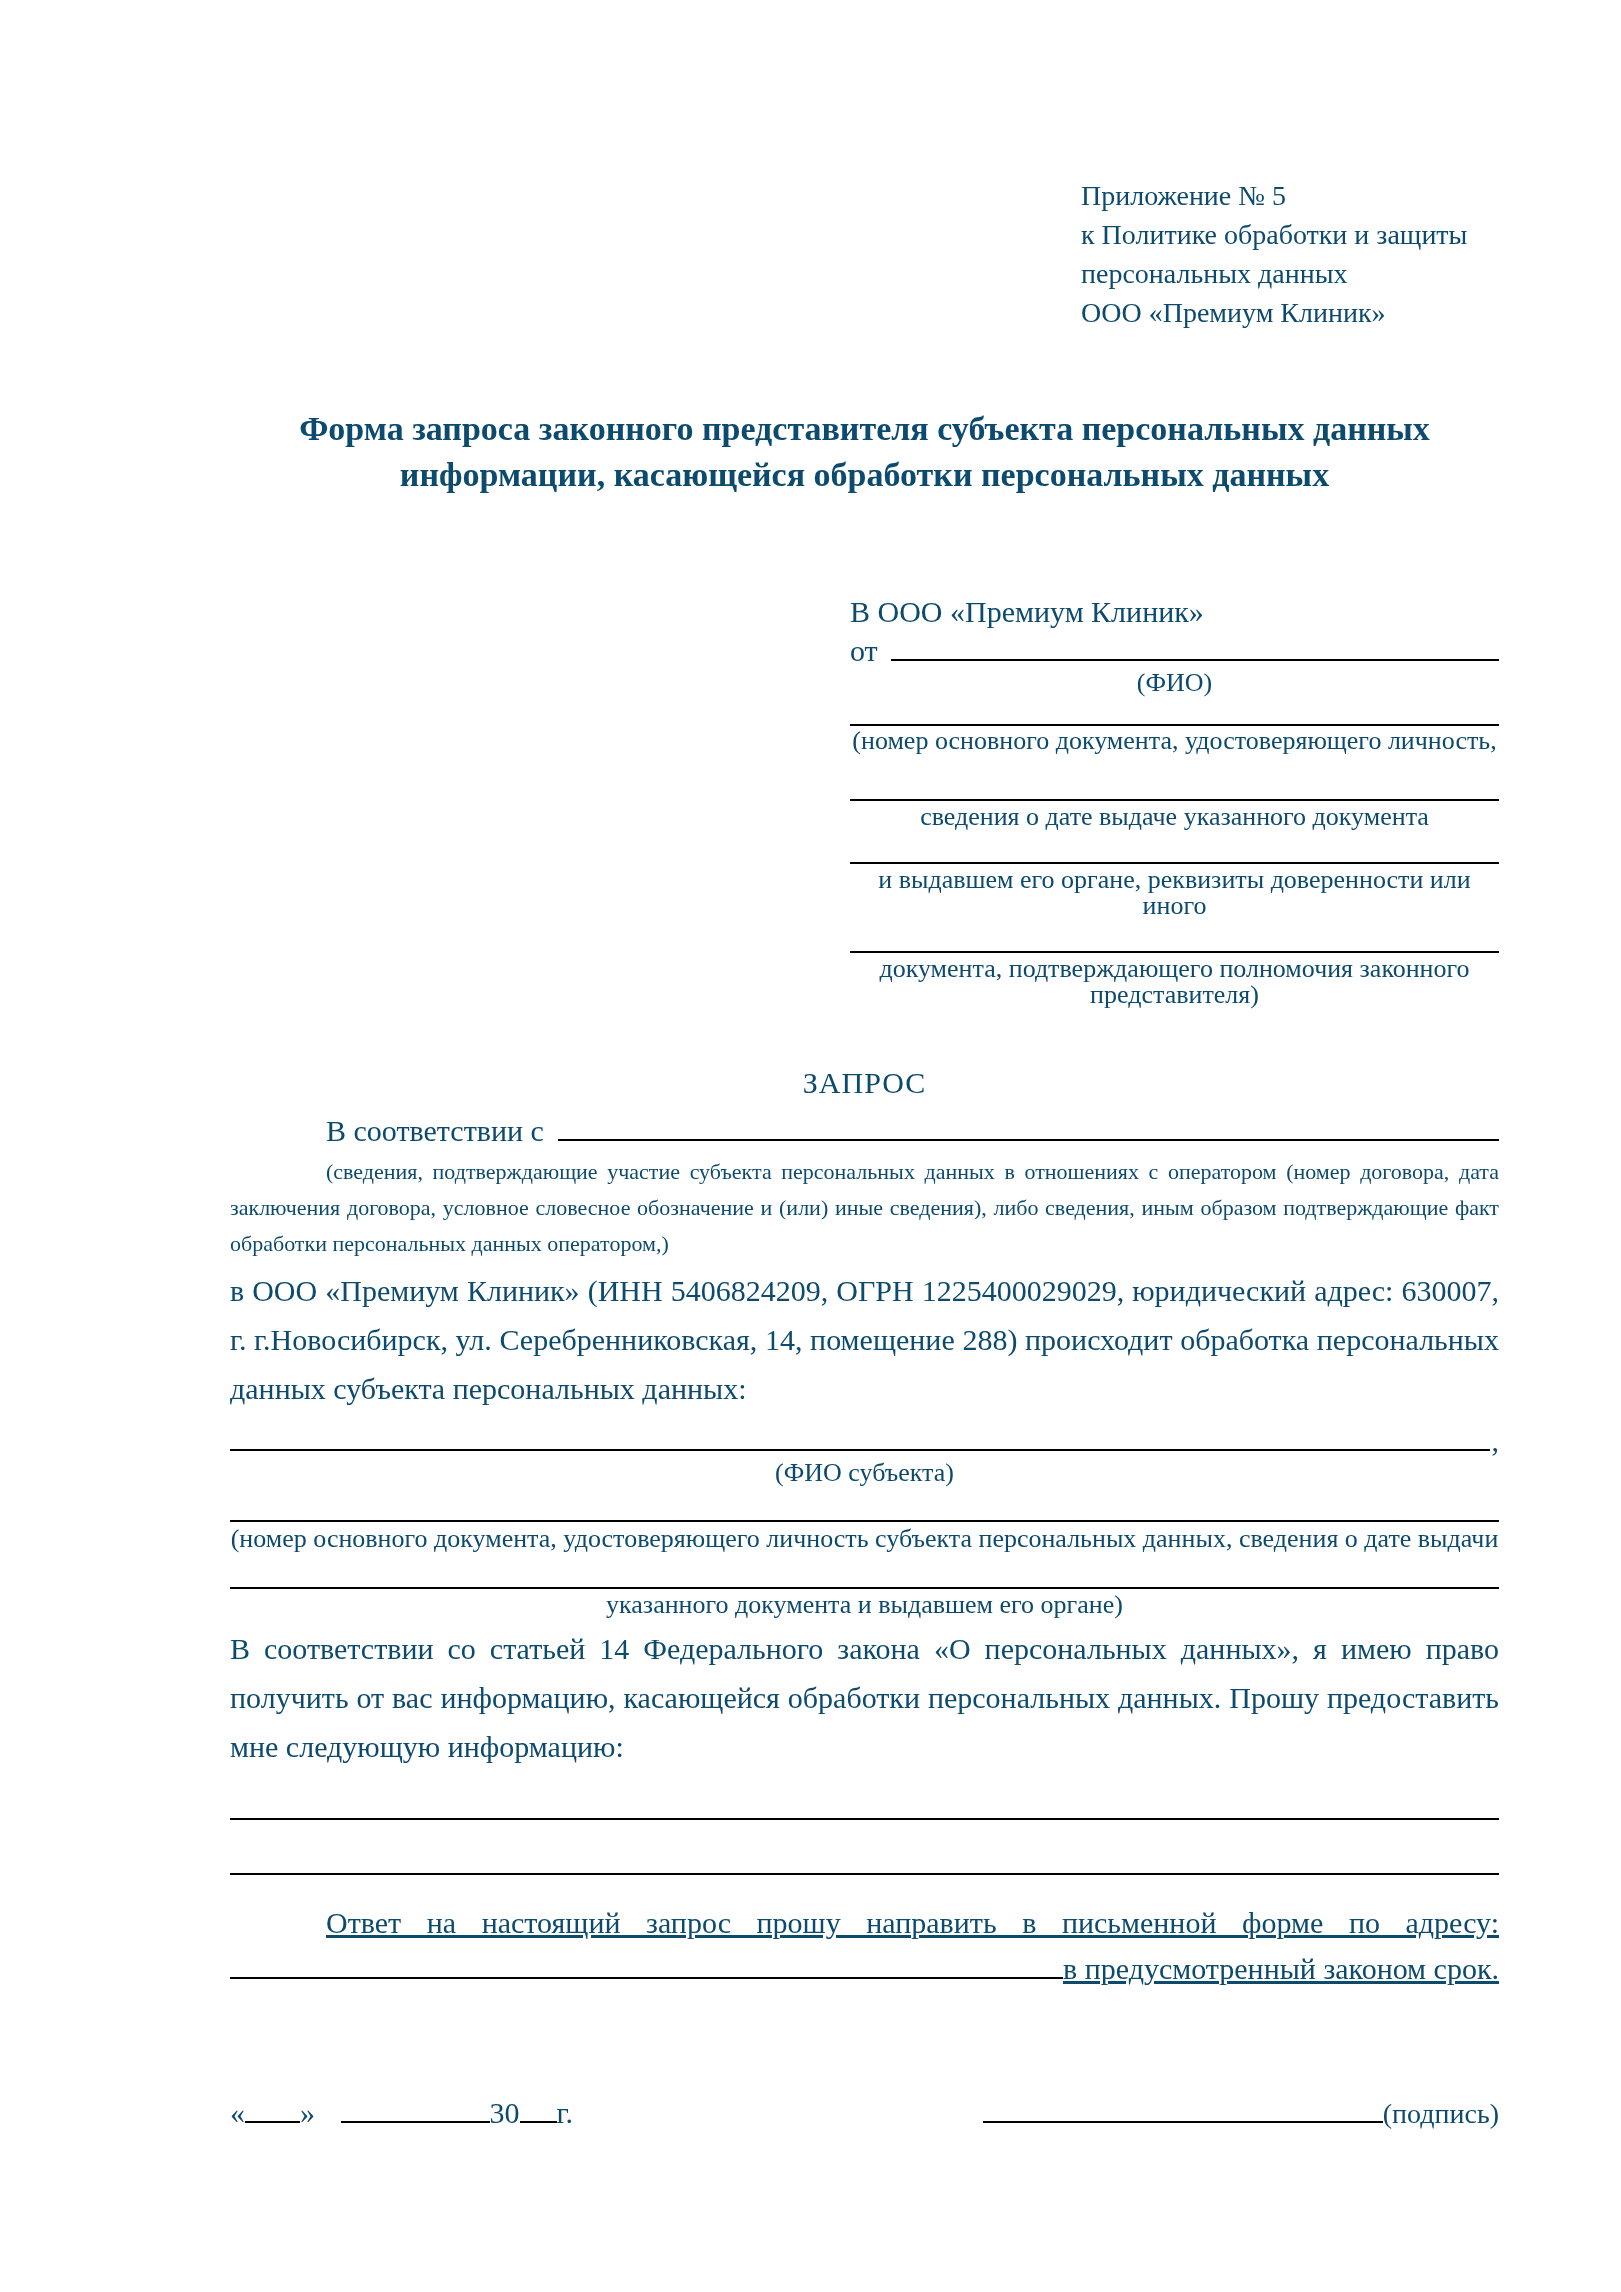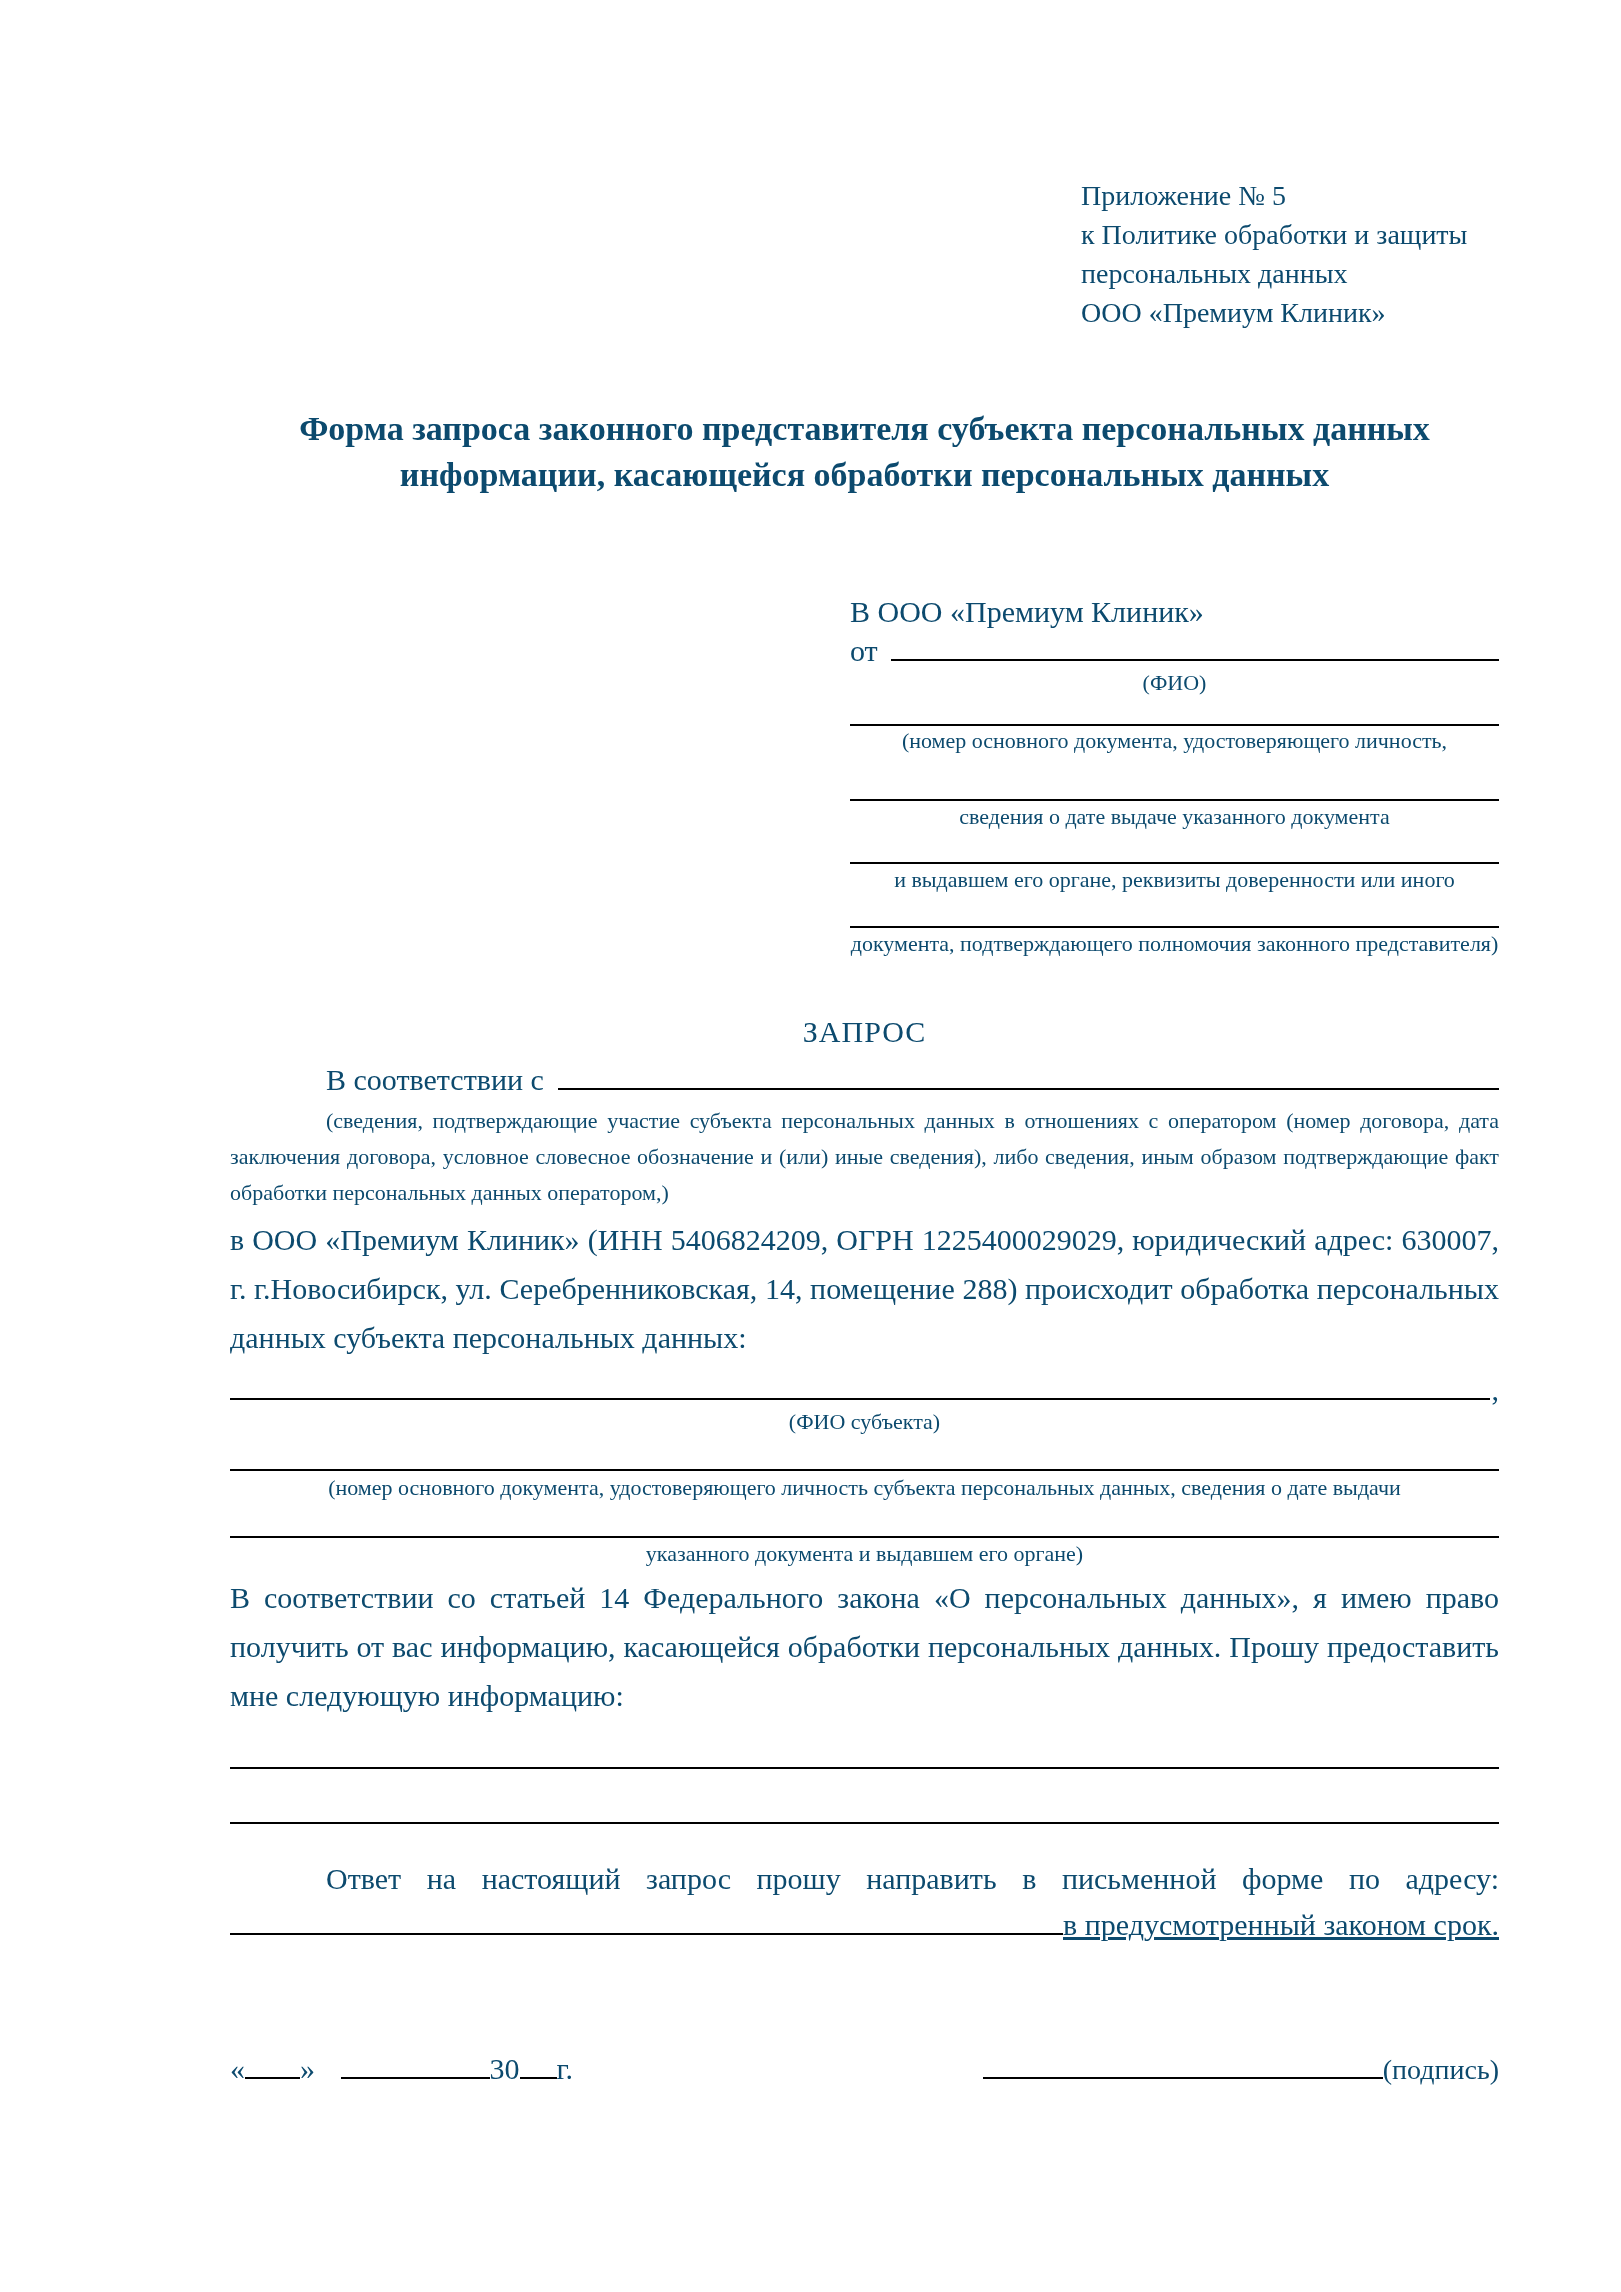--- a/index.html
+++ b/index.html
@@ -19,40 +19,40 @@
   }
   
   .appendix { margin-left: 851px; font-size: 28px; line-height: 39px; }
   
   .doc-title { margin-top: 74px; text-align: center; font-weight: bold; font-size: 34px; line-height: 46px; }
   
   .recipient { margin-top: 94px; margin-left: 620px; width: 649px; font-size: 30px; line-height: 39px; }
   .flex-row { display: flex; align-items: baseline; }
   .from-label { padding-right: 13.7px; white-space: nowrap; }
   .rule-flex { flex: 1; border-bottom: 2.9px solid #000; }
-  .caption { font-size: 22px; line-height: 25.5px; text-align: center; }
+  .caption { font-size: 26px; line-height: 25.5px; text-align: center; }
   .fill-group { margin-top: 28px; }
   .fill-group .rule { border-bottom: 2.9px solid #000; height: 0; margin-bottom: 2.9px; }
   .fill-group.g2 { margin-top: 45px; }
   .fill-group.g3 { margin-top: 33px; }
   .fill-group.g4 { margin-top: 33px; }
   
   .request-heading { margin-top: 51px; text-align: center; letter-spacing: 1px; }
   .accord-row { margin-top: 4px; line-height: 39px; }
   .accord-prefix { margin-left: 96px; padding-right: 13.7px; white-space: nowrap; }
   .small-note { margin-top: 3.9px; font-size: 22px; line-height: 36px; text-align: justify; text-indent: 96px; }
   .body-par { margin-top: 3.9px; text-align: justify; }
   .subject-line-row { margin-top: 7.8px; line-height: 39px; }
   .comma { padding-left: 2px; }
   .wide-rule { border-bottom: 2.9px solid #000; height: 0; margin-top: 35px; margin-bottom: 3.9px; }
   .law-par { margin-top: 5.9px; }
   .blank-rule { border-bottom: 2.9px solid #000; height: 0; }
   .blank-rule.b1 { margin-top: 47px; }
   .blank-rule.b2 { margin-top: 53px; }
-  .answer-par { margin-top: 30px; text-align: justify; text-align-last: justify; text-indent: 96px; }
+  .answer-par { margin-top: 23px; text-align: justify; text-align-last: justify; text-indent: 96px; text-decoration: underline; }
   .tail-row { line-height: 43px; }
   .tail-text { white-space: nowrap; text-decoration: underline; }
   
   .footer-row { margin-top: 98px; display: flex; justify-content: space-between; align-items: baseline; }
   .blank { display: inline-block; border-bottom: 2.9px solid #000; }
   .blank.day { width: 55px; }
   .blank.month { width: 149px; margin-left: 25.5px; }
   .blank.yr { width: 37px; }
   .date-group { white-space: nowrap; }
   .sig-group { white-space: nowrap; font-size: 28px; }

